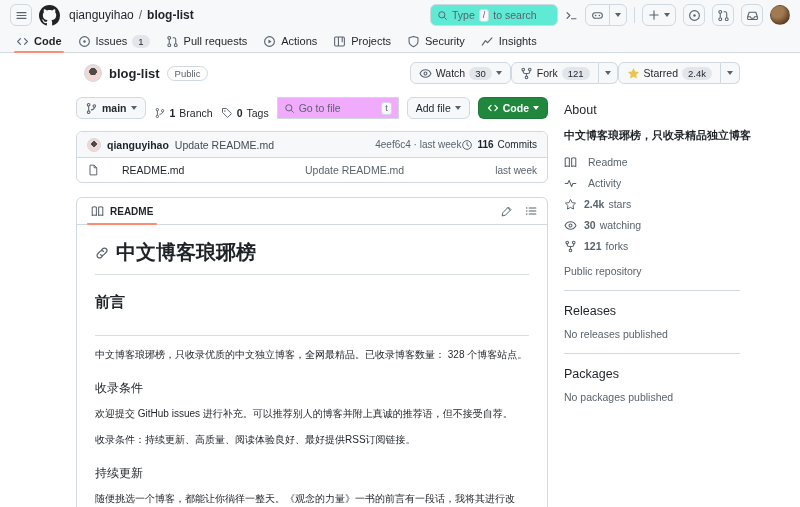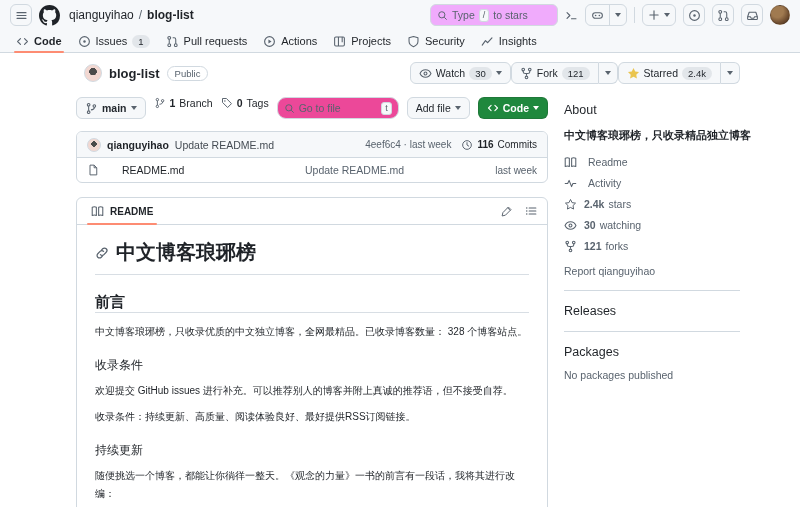--- a/index.html
+++ b/index.html
@@ -14,21 +14,21 @@
 
   
   .app-header{height:30px; background:#f6f8fa; display:flex; align-items:center; padding:0 10px; gap:7px;}
   .sq-btn{width:22px;height:22px;border:1px solid #d1d9e0;border-radius:6px;background:transparent;
     display:flex;align-items:center;justify-content:center;color:#59636e;cursor:pointer;}
   .crumb{display:flex;align-items:center;gap:5px;font-size:12px;margin-left:2px;}
   .crumb .owner{color:#1f2328;}
   .crumb .sep{color:#59636e;}
   .crumb .repo{font-weight:700;}
   .spacer{flex:1;}
-  .gsearch{height:22px;width:128px;border:1px solid #d1d9e0;border-radius:6px;background:#f0abfc;
+  .gsearch{height:22px;width:128px;border:1px solid #d1d9e0;border-radius:6px;background:#5eead4;
     display:flex;align-items:center;gap:4px;padding:0 6px;color:#59636e;font-size:10.5px;cursor:text;}
   .kbd{border:1px solid #d1d9e0;border-radius:3px;font-size:9px;line-height:1;padding:1px 3px;color:#59636e;background:#f6f8fa;}
   .hdr-group{height:22px;border:1px solid #d1d9e0;border-radius:6px;display:flex;align-items:center;color:#59636e;}
   .hdr-group .seg{padding:0 5px;display:flex;align-items:center;height:100%;}
   .hdr-group .seg + .seg{border-left:1px solid #d1d9e0;}
   .vdiv{width:1px;height:16px;background:#d1d9e0;}
   .avatar{width:20px;height:20px;border-radius:50%;background:radial-gradient(circle at 35% 30%,#a07a50 0 35%,#6b4a2e 70%,#4a3420 100%);border:1px solid rgba(0,0,0,.12);}
 
   
   .repo-nav{height:23px;background:#f6f8fa;border-bottom:1px solid #d1d9e0;display:flex;align-items:stretch;padding:0 8px;}
@@ -53,58 +53,58 @@
   .split .btn:first-child{border-top-right-radius:0;border-bottom-right-radius:0;}
   .split .btn:last-child{border-top-left-radius:0;border-bottom-left-radius:0;border-left:0;padding:0 6px;}
   .caret{width:0;height:0;border-left:3.5px solid transparent;border-right:3.5px solid transparent;border-top:4px solid #59636e;}
   .caret.white{border-top-color:#fff;}
 
   .page{display:flex;gap:16px;align-items:flex-start;}
   .main-col{width:472px;flex:none;}
   .sidebar{width:176px;flex:none;padding-top:10px;}
 
   
-  .toolbar{display:flex;align-items:flex-start;gap:8px;margin:4px 0 12px;}
+  .toolbar{display:flex;align-items:flex-end;gap:8px;margin:4px 0 12px;}
   .branch-btn{font-weight:700;}
   .refmeta{display:flex;align-items:center;gap:4px;font-size:10.5px;color:#1f2328;cursor:pointer;}
   .refmeta .num{font-weight:700;}
   .refmeta .ric{color:#59636e;}
-  .goto{height:22px;flex:1;max-width:150px;margin-left:auto;border:1px solid #d1d9e0;border-radius:9px;background:#ec4899;
+  .goto{height:22px;flex:1;max-width:150px;margin-left:auto;border:1px solid #d1d9e0;border-radius:1px;background:#f0abfc;
     display:flex;align-items:center;gap:4px;padding:0 6px;}
   .goto input{border:0;outline:0;background:transparent;width:70px;font-size:10.5px;color:#1f2328;font-family:inherit;}
   .goto input::placeholder{color:#59636e;}
   .btn-green{background:#1f883d;border-color:rgba(31,35,40,.15);color:#fff;font-weight:600;}
   .btn-green .bic{color:#fff;}
 
   
   .file-box{border:1px solid #d1d9e0;border-radius:6px;overflow:hidden;margin-bottom:14px;}
   .commit-row{height:25px;background:#f6f8fa;display:flex;align-items:center;gap:6px;padding:0 10px;font-size:10.5px;}
   .commit-avatar{width:14px;height:14px;border-radius:50%;background:radial-gradient(circle at 50% 42%,#4a4a4a 0 30%,#f2d8d2 31% 100%);border:1px solid #d1d9e0;}
   .commit-author{font-weight:700;cursor:pointer;}
   .commit-msg{color:#454c54;cursor:pointer;}
-  .commit-right{margin-left:auto;display:flex;align-items:center;gap:10px;color:#59636e;font-size:10px;}
+  .commit-right{margin-left:auto;display:flex;align-items:center;gap:0;color:#59636e;font-size:10px;}
   .commits-link{display:flex;align-items:center;gap:4px;color:#1f2328;cursor:pointer;}
   .commits-link .num{font-weight:700;}
   .file-row{height:25px;display:flex;align-items:center;gap:23px;padding:0 10px;border-top:1px solid #d1d9e0;font-size:10.5px;}
   .file-name{width:160px;color:#1f2328;cursor:pointer;}
   .file-msg{flex:1;color:#59636e;cursor:pointer;}
   .file-time{color:#59636e;font-size:10px;}
 
   
   .readme-panel{border:1px solid #d1d9e0;border-radius:6px;}
   .readme-head{height:27px;border-bottom:1px solid #d1d9e0;display:flex;align-items:center;padding:0 10px;}
   .readme-tab{position:relative;height:100%;display:flex;align-items:center;gap:6px;font-size:10px;font-weight:700;padding:0 4px;cursor:pointer;}
   .readme-tab .tabic{color:#59636e;}
   .readme-tab::after{content:"";position:absolute;left:0;right:0;bottom:-1px;height:2px;border-radius:2px;background:#fd8c73;}
   .readme-tools{margin-left:auto;display:flex;align-items:center;gap:12px;color:#59636e;}
   .readme-body{padding:14px 18px 20px;}
   .md-h1{display:flex;align-items:center;gap:7px;font-size:20px;font-weight:700;
     padding-bottom:8px;border-bottom:1px solid #d8dee4;margin-bottom:12px;}
   .md-h1 .linkic{color:#59636e;}
-  .md-h2{font-size:15px;font-weight:700;padding-bottom:0;border-bottom:1px solid #d8dee4;margin:18px 0 10px;}
+  .md-h2{font-size:15px;font-weight:700;padding-bottom:23px;border-bottom:1px solid #d8dee4;margin:18px 0 10px;}
   .md-h3{font-size:12px;font-weight:400;margin:16px 0 8px;}
   .md-p{font-size:10px;line-height:1.8;margin:8px 0;}
 
   
   .sb-title{font-size:12.5px;font-weight:400;margin-bottom:10px;}
   .sb-desc{font-size:11px;font-weight:600;line-height:1.5;margin-bottom:12px;white-space:nowrap;}
   .meta-item{display:flex;align-items:center;gap:7px;color:#59636e;font-size:10.5px;margin:8px 0;cursor:pointer;}
   .meta-item .num{font-weight:700;color:#59636e;margin-right:-3px;}
   .sb-report{font-size:10.5px;color:#59636e;margin-top:12px;cursor:pointer;}
   .sb-hr{border:0;border-top:1px solid #d1d9e0;margin:13px 0;}
@@ -130,21 +130,21 @@
       <span class="repo">blog-list</span>
     </div>
     <div class="spacer"></div>
     <div class="gsearch">
       <svg class="ic" width="11" height="11" viewBox="0 0 16 16">
           <circle cx="7" cy="7" r="4.5" stroke="#59636e" stroke-width="1.4" fill="none"></circle>
           <path d="M10.5 10.5 14 14" stroke="#59636e" stroke-width="1.4"></path>
         </svg>
       <span>Type</span>
       <span class="kbd">/</span>
-      <span>to stars</span>
+      <span>to search</span>
     </div>
     <svg class="ic" width="13" height="13" viewBox="0 0 16 16">
         <path d="M2.5 4.5 6 8l-3.5 3.5" stroke="#59636e" stroke-width="1.4" fill="none" stroke-linecap="round" stroke-linejoin="round"></path>
         <path d="M8 12h5.5" stroke="#59636e" stroke-width="1.4" stroke-linecap="round"></path>
       </svg>
     <div class="hdr-group">
       <div class="seg">
         <svg class="ic" width="13" height="13" viewBox="0 0 16 16">
             <rect x="2" y="4.5" width="12" height="7" rx="3.4" stroke="#59636e" stroke-width="1.3" fill="none"></rect>
             <circle cx="5.7" cy="8" r="1" fill="#59636e"></circle>
@@ -447,22 +447,23 @@
           <svg class="ic" width="13" height="13" viewBox="0 0 16 16">
               <circle cx="4" cy="3.2" r="1.6" stroke="#59636e" stroke-width="1.3" fill="none"></circle>
               <circle cx="12" cy="3.2" r="1.6" stroke="#59636e" stroke-width="1.3" fill="none"></circle>
               <circle cx="8" cy="12.8" r="1.6" stroke="#59636e" stroke-width="1.3" fill="none"></circle>
               <path d="M4 5v1c0 1.4 1 2 2.4 2h3.2C11 8 12 7.4 12 6V5M8 8.3v2.6" stroke="#59636e" stroke-width="1.3" fill="none"></path>
             </svg>
           <span class="num">121</span>
           <span>forks</span>
         </div>
 
-        <div class="sb-report">Report qianguyihao</div>
+        <div class="sb-report">Public repository</div>
         <hr class="sb-hr">
         <div class="sb-title">Releases</div>
+        <div class="sb-empty">No releases published</div>
         <hr class="sb-hr">
         <div class="sb-title">Packages</div>
         <div class="sb-empty">No packages published</div>
       </div>
     </div>
   </div>
 </div>
 
 </body></html>

